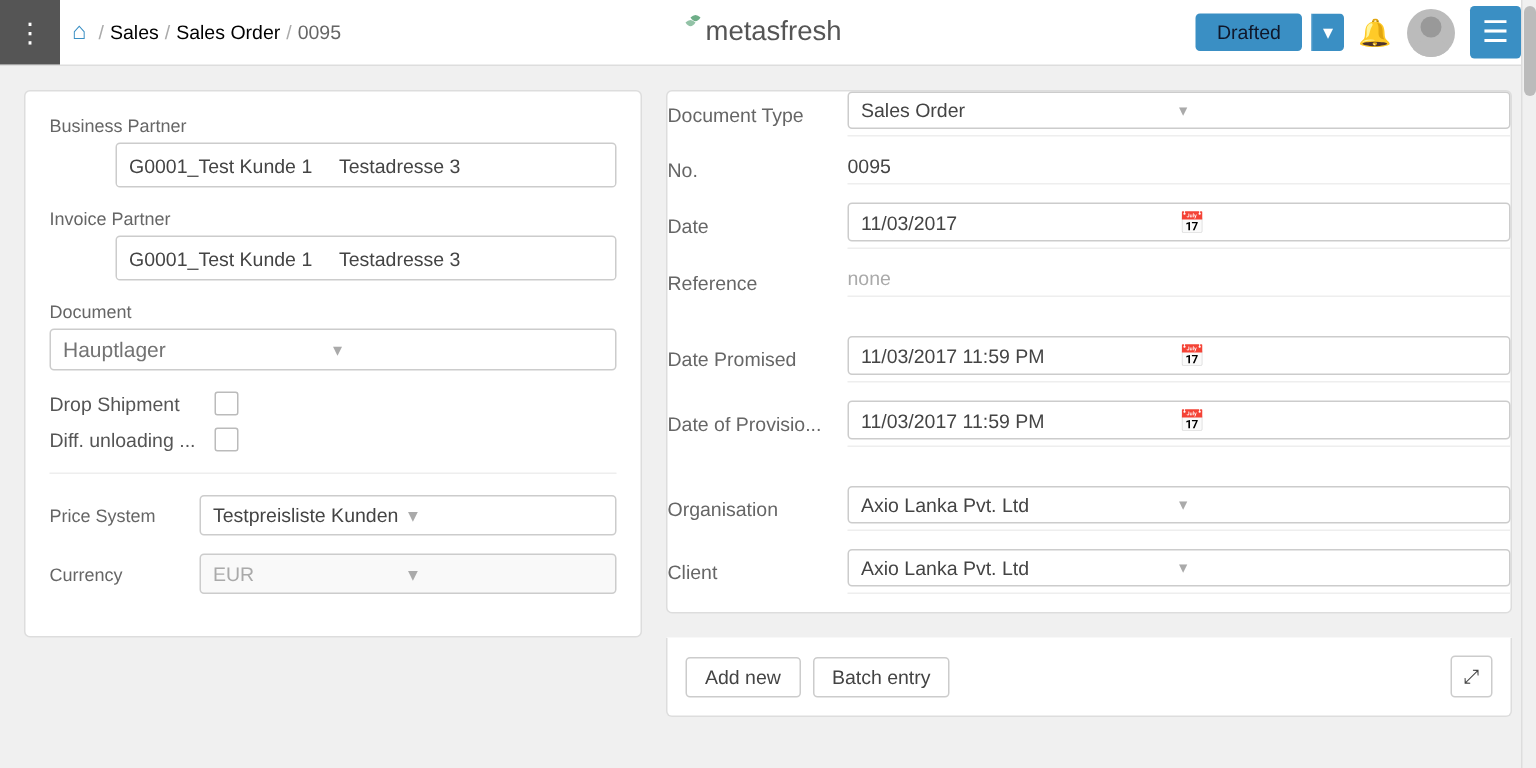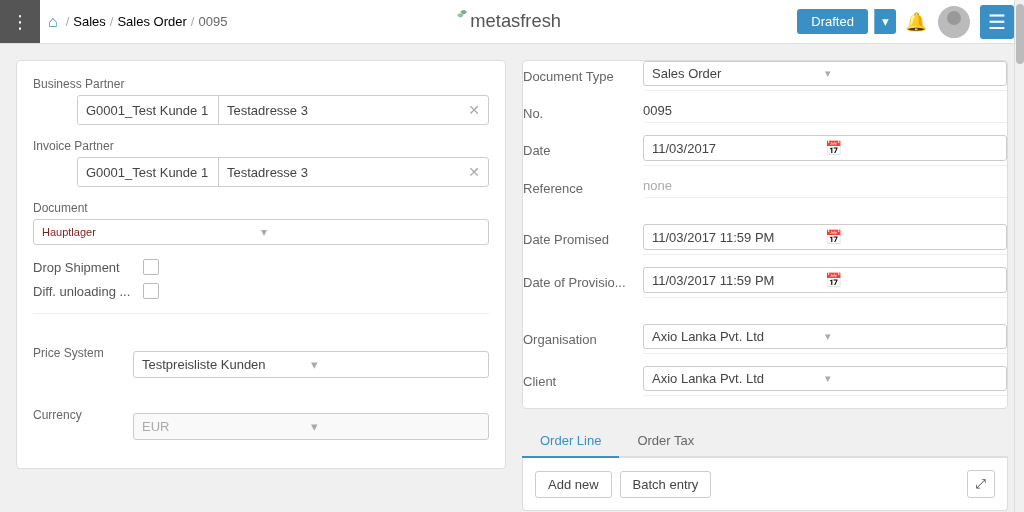--- a/index.html
+++ b/index.html
@@ -7,50 +7,50 @@
 
     
     .topbar { display: flex; align-items: center; background: #fff; border-bottom: 1px solid #ddd; height: 44px; padding: 0 10px; gap: 8px; }
     .topbar-left { display: flex; align-items: center; gap: 6px; width: 40px; background: #555; height: 100%; justify-content: center; margin-left: -10px; }
     .topbar-dots { color: #fff; font-size: 18px; cursor: pointer; }
     .breadcrumb { display: flex; align-items: center; gap: 4px; font-size: 13px; color: #666; flex: 1; }
     .breadcrumb a { color: #000000; text-decoration: none; }
     .logo { position: absolute; left: 50%; transform: translateX(-50%); }
     .logo svg { width: 140px; height: 30px; }
     .topbar-right { display: flex; align-items: center; gap: 10px; margin-left: auto; }
-    .btn-drafted { background: #3a8fc4; color: #ffffff; border: none; padding: 5px 14px; border-radius: 3px; font-size: 13px; cursor: pointer; display: flex; align-items: center; gap: 4px; }
+    .btn-drafted { background: #3a8fc4; color: #0f172a; border: none; padding: 5px 14px; border-radius: 3px; font-size: 13px; cursor: pointer; display: flex; align-items: center; gap: 4px; }
     .btn-caret { background: #3a8fc4; color: #fff; border: none; border-left: 1px solid rgba(255,255,255,0.3); padding: 5px 7px; cursor: pointer; border-radius: 0 3px 3px 0; margin-left: -4px; }
     .icon-bell { font-size: 18px; color: #666; cursor: pointer; }
     .avatar { width: 32px; height: 32px; border-radius: 50%; background: #bbb; overflow: hidden; display: flex; align-items: center; justify-content: center; }
     .hamburger { font-size: 20px; color: #3a8fc4; cursor: pointer; background: #3a8fc4; color: #fff; padding: 5px 8px; border-radius: 3px; }
 
     
     .main { display: flex; padding: 16px; gap: 16px; min-height: calc(100vh - 44px); }
 
     
-    .left-panel { background: #fff; border: 1px solid #ddd; border-radius: 4px; padding: 16px; width: 490px; flex-shrink: 0; align-self: flex-start; }
+    .left-panel { background: #fff; border: 1px solid #ddd; border-radius: 4px; padding: 16px; width: 412px; flex-shrink: 0; align-self: flex-start; }
     .field-group { margin-bottom: 14px; }
     .field-label { font-size: 12px; color: #666; margin-bottom: 4px; }
     .field-input { display: flex; align-items: center; border: 1px solid #ccc; border-radius: 3px; overflow: hidden; margin-left: 44px; }
     .field-input input { border: none; outline: none; padding: 6px 8px; font-size: 13px; flex: 1; color: #444; background: #fff; }
     .field-input .input-sep { width: 1px; height: 28px; background: #ccc; }
     .field-input .clear-btn { padding: 0 8px; color: #aaa; cursor: pointer; font-size: 14px; }
     .warehouse-select { display: flex; align-items: center; border: 1px solid #ccc; border-radius: 3px; padding: 5px 8px; background: #fff; cursor: pointer; }
-    .warehouse-select span { flex: 1; color: #7f1d1d; font-size: 11px; }
+    .warehouse-select span { flex: 1; color: #737373; font-size: 14px; }
     .warehouse-select .caret { color: #aaa; font-size: 12px; }
 
     .checkbox-row { display: flex; align-items: center; margin-bottom: 8px; }
     .checkbox-row label { font-size: 13px; color: #555; min-width: 110px; }
     .checkbox-box { width: 16px; height: 16px; border: 1px solid #bbb; border-radius: 2px; background: #fff; cursor: pointer; flex-shrink: 0; }
 
     .section-divider { border: none; border-top: 1px solid #eee; margin: 14px 0; }
 
     .price-row { display: flex; align-items: center; gap: 10px; margin-bottom: 12px; }
     .price-label { font-size: 12px; color: #666; min-width: 90px; }
-    .price-select { display: flex; align-items: center; border: 1px solid #ccc; border-radius: 3px; padding: 5px 8px; background: #fff; cursor: pointer; flex: 1; margin-top: 23px; }
+    .price-select { display: flex; align-items: center; border: 1px solid #ccc; border-radius: 3px; padding: 5px 8px; background: #fff; cursor: pointer; flex: 1; }
     .price-select span { flex: 1; color: #444; font-size: 13px; }
     .price-select .caret { color: #aaa; }
 
     
     .right-panel { flex: 1; display: flex; flex-direction: column; gap: 0; }
     .doc-form { background: #fff; border: 1px solid #ddd; border-radius: 4px; }
     .doc-row { display: flex; align-items: center; margin-bottom: 12px; }
     .doc-row-label { font-size: 13px; color: #666; width: 120px; flex-shrink: 0; }
     .doc-row-value { flex: 1; display: flex; align-items: center; border-bottom: 1px solid #eee; padding-bottom: 4px; }
     .doc-row-value input { border: none; outline: none; font-size: 13px; color: #444; flex: 1; background: transparent; }
@@ -255,24 +255,20 @@
           <div class="select-wrap">
             <span>Axio Lanka Pvt. Ltd</span>
             <span class="caret">▾</span>
           </div>
         </div>
       </div>
 
     </div>
 
     <div class="tabs-section">
-      <div class="tabs-header">
-        <div class="tab active">Order Line</div>
-        <div class="tab">Order Tax</div>
-      </div>
       <div class="tabs-body">
         <div class="tabs-left-btns">
           <button class="btn-addnew">Add new</button>
           <button class="btn-batch">Batch entry</button>
         </div>
         <button class="btn-expand">
           <span>⤢</span>
         </button>
       </div>
     </div>

